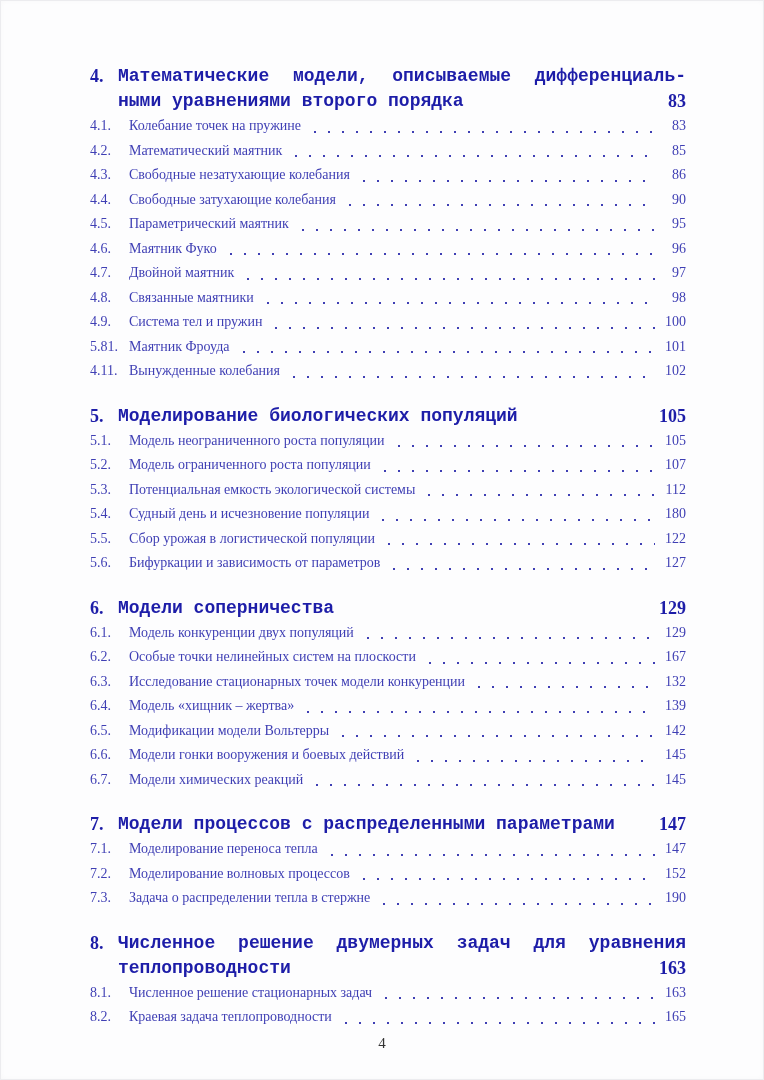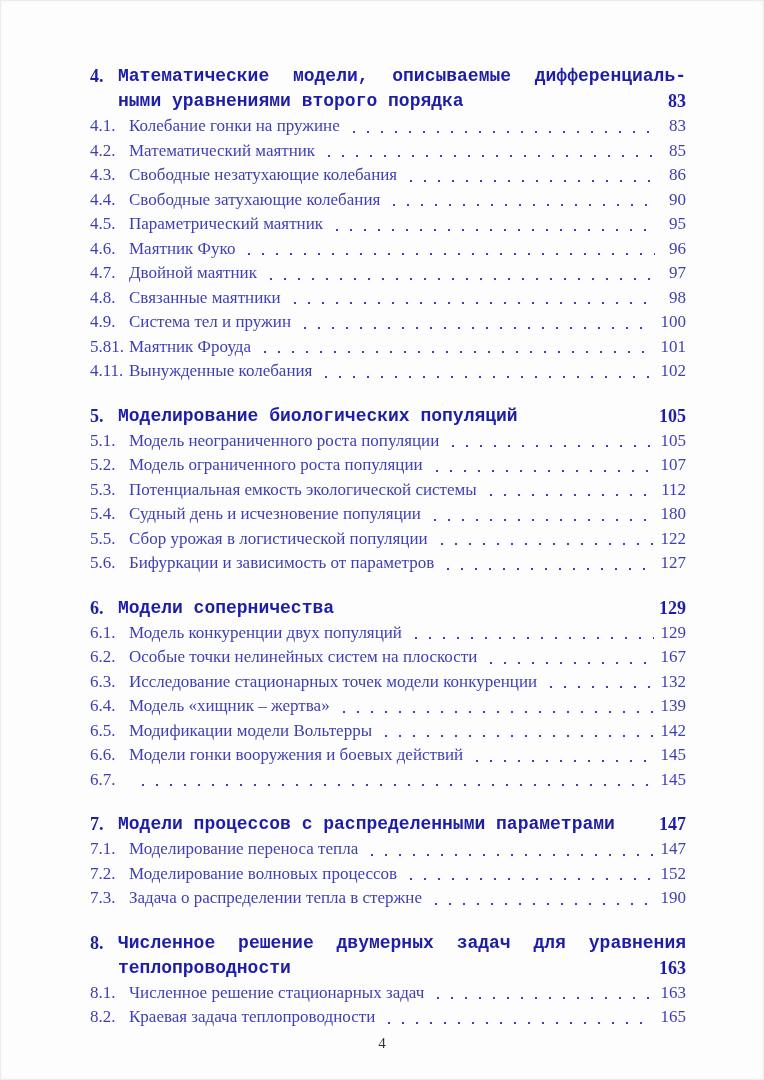--- a/index.html
+++ b/index.html
@@ -57,21 +57,21 @@
   .spacer {
     flex: 1 1 auto;
   }
   .sec-page {
     flex: none;
     text-align: right;
   }
   .entry {
     display: flex;
     line-height: 24.5px;
-    font-size: 17px;
+    font-size: 14px;
     color: var(--entry-color);
   }
   .entry-label {
     flex: none;
     width: 39px;
   }
   .entry-title {
     flex: none;
     white-space: nowrap;
   }
@@ -111,21 +111,21 @@
             <span class="sec-label">4.</span>
             <span class="sec-title justify">Математические модели, описываемые дифференциаль-</span>
           </div>
           <div class="sec-row sec-cont">
             <span class="sec-title">ными уравнениями второго порядка</span>
             <span class="spacer"></span>
             <span class="sec-page">83</span>
           </div>
           <div class="entry">
             <span class="entry-label">4.1.</span>
-            <span class="entry-title">Колебание гонки на пружине</span>
+            <span class="entry-title">Колебание точек на пружине</span>
             <span class="leader"></span>
             <span class="entry-page">83</span>
           </div>
           <div class="entry">
             <span class="entry-label">4.2.</span>
             <span class="entry-title">Математический маятник</span>
             <span class="leader"></span>
             <span class="entry-page">85</span>
           </div>
           <div class="entry">
@@ -265,20 +265,21 @@
             <span class="entry-page">142</span>
           </div>
           <div class="entry">
             <span class="entry-label">6.6.</span>
             <span class="entry-title">Модели гонки вооружения и боевых действий</span>
             <span class="leader"></span>
             <span class="entry-page">145</span>
           </div>
           <div class="entry">
             <span class="entry-label">6.7.</span>
+            <span class="entry-title">Модели химических реакций</span>
             <span class="leader"></span>
             <span class="entry-page">145</span>
           </div>
         </section>
         <section class="sec">
           <div class="sec-row">
             <span class="sec-label">7.</span>
             <span class="sec-title">Модели процессов с распределенными параметрами</span>
             <span class="spacer"></span>
             <span class="sec-page">147</span>

